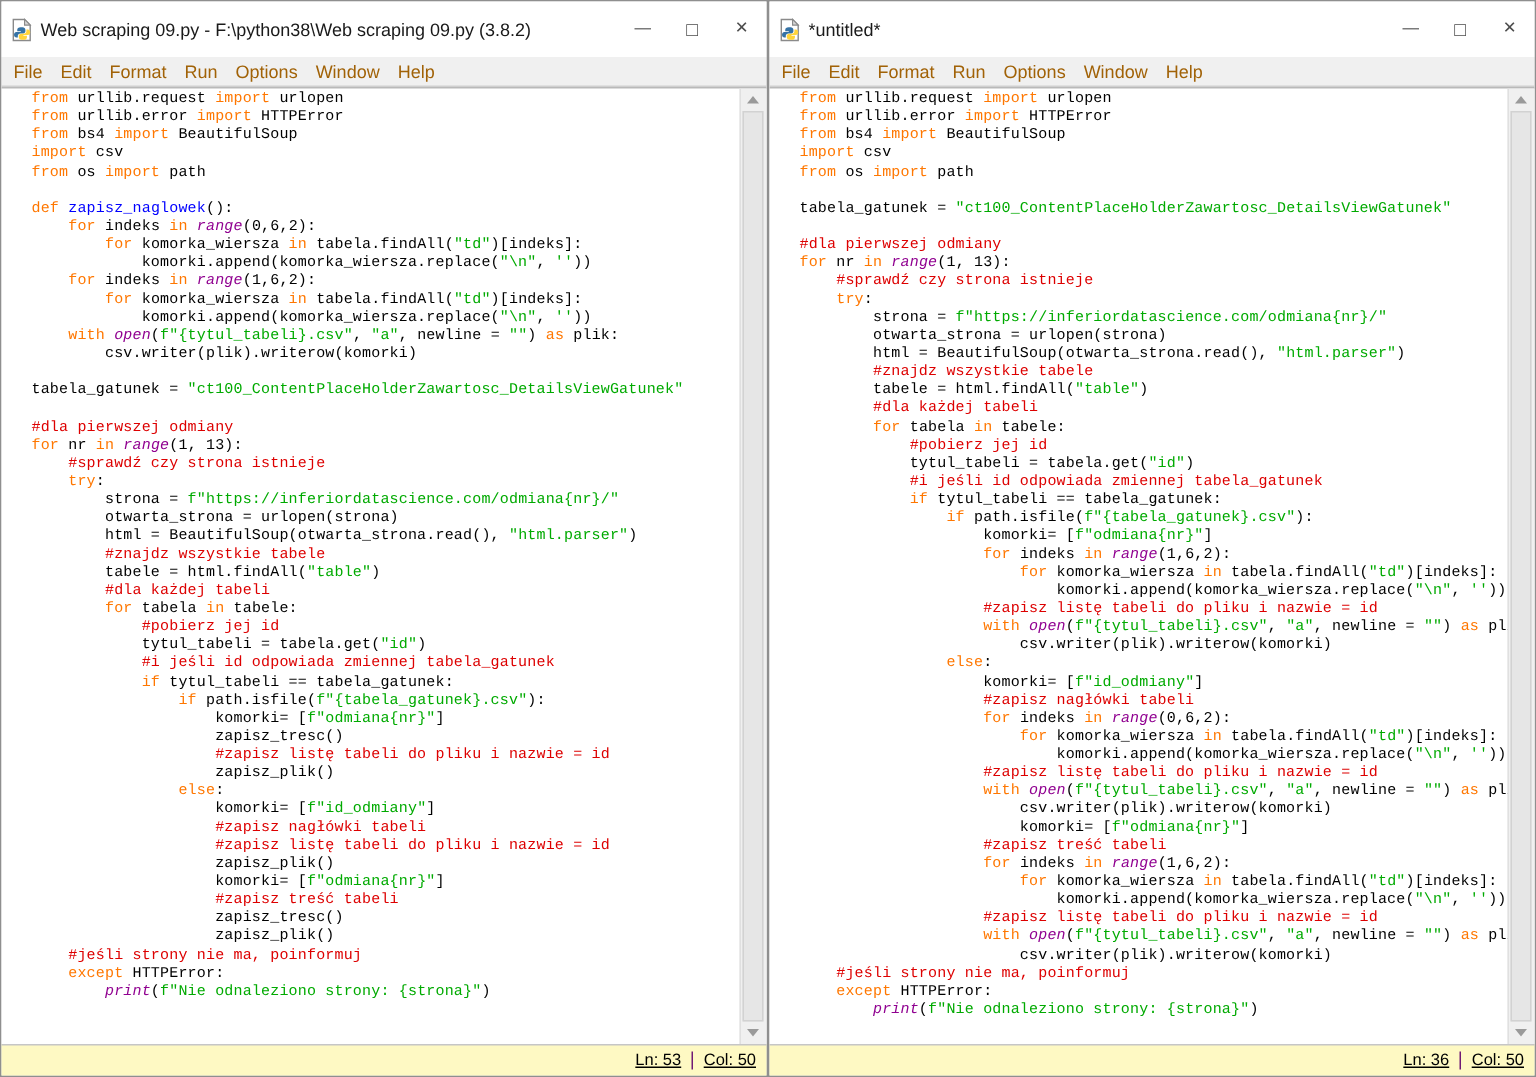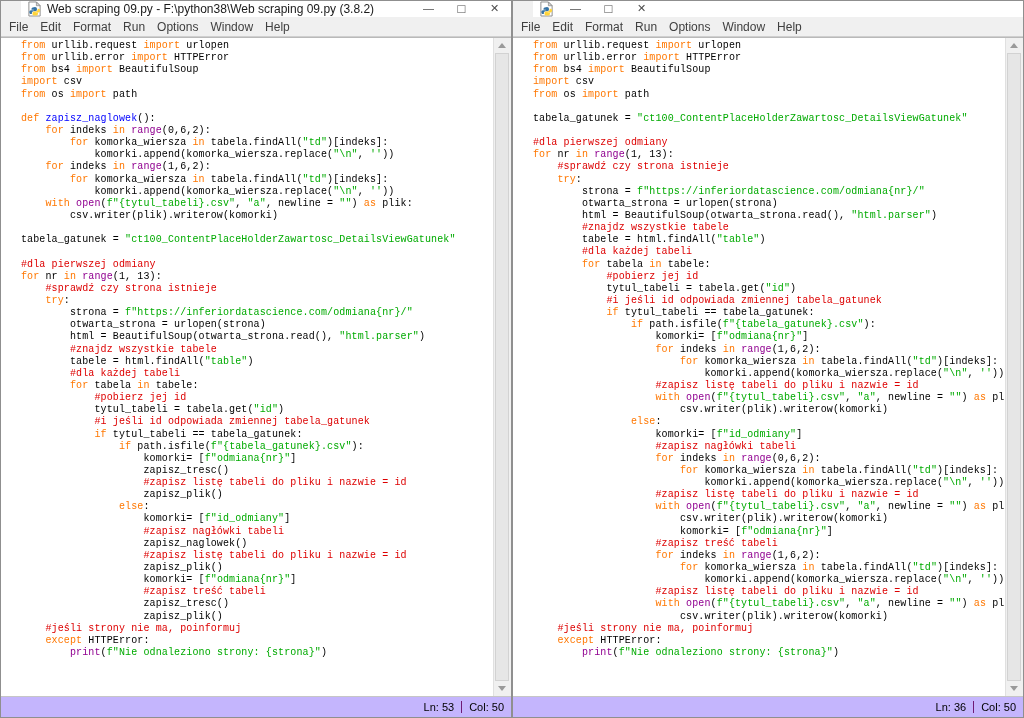--- a/index.html
+++ b/index.html
@@ -2,54 +2,54 @@
 <html style="--c-keyword: #ff7700; --c-builtin: #900090; --c-string: #00aa00; --c-comment: #dd0000; --c-definition: #0000ff; --c-editor_bg: #ffffff; --c-chrome_bg: #f0f0f0; --c-titlebar_bg: #ffffff;"><head>
 <meta charset="utf-8">
 <style>
   html,body{margin:0;padding:0;background:#d8d8d8;}
   .desktop{position:relative;width:1024px;height:718px;overflow:hidden;background:#e8e8e8;}
   .win{position:absolute;top:0;width:512px;height:718px;box-sizing:border-box;
        background:#f0f0f0;border:1px solid #8f8f8f;display:flex;flex-direction:column;
        font-family:"Liberation Sans",sans-serif;}
   .win.left{left:0;} .win.right{left:512px;}
 
-  .titlebar{height:16px;background:#ffffff;display:flex;align-items:center;padding-left:6px;flex:0 0 auto;margin-left:20px;}
+  .titlebar{height:37px;background:#ffffff;display:flex;align-items:center;padding-left:6px;flex:0 0 auto;}
   .app-icon{width:15px;height:16px;margin-right:5px;flex:0 0 auto;}
   .title{flex:1;font-size:12px;color:#1a1a1a;white-space:nowrap;overflow:hidden;}
   .caps{display:flex;flex:0 0 auto;height:24px;}
   .cap{width:33px;height:24px;text-align:center;line-height:23px;font-size:11px;color:#4d4d4d;cursor:default;}
   .cap.max{font-size:13px;}
 
   .menubar{height:19px;background:#f0f0f0;display:flex;align-items:center;padding-left:2px;
-           font-size:12px;color:#404040;border-bottom:1px solid #cfcfcf;flex:0 0 auto;}
+           font-size:12px;color:#a16207;border-bottom:1px solid #cfcfcf;flex:0 0 auto;}
   .menu-item{padding:0 6px;}
 
   .editor{position:relative;flex:1;background:#ffffff;overflow:hidden;border-top:1px solid #b9b9b9;}
   .code{position:absolute;left:0;top:0;right:17px;bottom:0;overflow:hidden;padding:2px 0 0 20px;}
   .ln{height:12.15px;white-space:pre;
       font-family:"Liberation Mono","DejaVu Sans Mono",monospace;
       font-size:10px;line-height:12.15px;letter-spacing:0.12px;color:#000;}
   .tk-k{color:var(--c-keyword);}
-  .tk-b{color:var(--c-builtin);}
+  .tk-b{color:var(--c-builtin);font-style:italic;}
   .tk-s{color:var(--c-string);}
   .tk-c{color:var(--c-comment);}
   .tk-d{color:var(--c-definition);}
   .tk-p{color:#000000;}
 
   .vscroll{position:absolute;top:0;right:0;bottom:0;width:17px;background:#f0f0f0;border-left:1px solid #e0e0e0;}
   .sarrow{position:absolute;left:0;width:16px;height:15px;}
   .sarrow.up{top:0;} .sarrow.down{bottom:0;}
   .sarrow i{position:absolute;left:4px;width:0;height:0;border-left:4px solid transparent;border-right:4px solid transparent;}
   .sarrow.up i{top:5px;border-bottom:5px solid #9a9a9a;}
   .sarrow.down i{bottom:5px;border-top:5px solid #9a9a9a;}
   .sthumb{position:absolute;left:1px;right:2px;top:15px;bottom:15px;background:#e6e6e6;border:1px solid #d2d2d2;}
 
-  .statusbar{height:20px;flex:0 0 auto;background:#c4b5fd;border-top:1px solid #c6c6c6;
+  .statusbar{height:20px;flex:0 0 auto;background:#fef9c3;border-top:1px solid #c6c6c6;
              display:flex;justify-content:flex-end;align-items:center;
-             font-size:11px;color:#000;}
+             font-size:11px;color:#000;text-decoration:underline;}
   .scell{padding:0 7px;white-space:nowrap;}
   .scell + .scell{border-left:1px solid #701a75;}
 </style>
 </head>
 <body>
 
 <div class="desktop">
 
   <div class="win left">
     <div class="titlebar">
@@ -111,21 +111,20 @@
           <div class="ln"><span class="tk-p">            </span><span class="tk-c">#i jeśli id odpowiada zmiennej tabela_gatunek</span></div>
           <div class="ln"><span class="tk-p">            </span><span class="tk-k">if</span><span class="tk-p"> tytul_tabeli == tabela_gatunek:</span></div>
           <div class="ln"><span class="tk-p">                </span><span class="tk-k">if</span><span class="tk-p"> path.isfile(</span><span class="tk-s">f"{tabela_gatunek}.csv"</span><span class="tk-p">):</span></div>
           <div class="ln"><span class="tk-p">                    komorki= [</span><span class="tk-s">f"odmiana{nr}"</span><span class="tk-p">]</span></div>
           <div class="ln"><span class="tk-p">                    zapisz_tresc()</span></div>
           <div class="ln"><span class="tk-p">                    </span><span class="tk-c">#zapisz listę tabeli do pliku i nazwie = id</span></div>
           <div class="ln"><span class="tk-p">                    zapisz_plik()</span></div>
           <div class="ln"><span class="tk-p">                </span><span class="tk-k">else</span><span class="tk-p">:</span></div>
           <div class="ln"><span class="tk-p">                    komorki= [</span><span class="tk-s">f"id_odmiany"</span><span class="tk-p">]</span></div>
           <div class="ln"><span class="tk-p">                    </span><span class="tk-c">#zapisz nagłówki tabeli</span></div>
-          <div class="ln"><span class="tk-p">                    zapisz_naglowek()</span></div>
           <div class="ln"><span class="tk-p">                    </span><span class="tk-c">#zapisz listę tabeli do pliku i nazwie = id</span></div>
           <div class="ln"><span class="tk-p">                    zapisz_plik()</span></div>
           <div class="ln"><span class="tk-p">                    komorki= [</span><span class="tk-s">f"odmiana{nr}"</span><span class="tk-p">]</span></div>
           <div class="ln"><span class="tk-p">                    </span><span class="tk-c">#zapisz treść tabeli</span></div>
           <div class="ln"><span class="tk-p">                    zapisz_tresc()</span></div>
           <div class="ln"><span class="tk-p">                    zapisz_plik()</span></div>
           <div class="ln"><span class="tk-p">    </span><span class="tk-c">#jeśli strony nie ma, poinformuj</span></div>
           <div class="ln"><span class="tk-p">    </span><span class="tk-k">except</span><span class="tk-p"> HTTPError:</span></div>
           <div class="ln"><span class="tk-p">        </span><span class="tk-b">print</span><span class="tk-p">(</span><span class="tk-s">f"Nie odnaleziono strony: {strona}"</span><span class="tk-p">)</span></div>
         </div>
@@ -146,20 +145,21 @@
   </div>
 
   <div class="win right">
     <div class="titlebar">
       <svg class="app-icon" viewBox="0 0 16 17">
         <path d="M2 1 h8 l4 4 v11 h-12 z" fill="#ffffff" stroke="#8a8a8a" stroke-width="1"></path>
         <path d="M10 1 l4 4 h-4 z" fill="#d6d6d6" stroke="#8a8a8a" stroke-width="0.8"></path>
         <path d="M7.2 6.5c-1.6 0-2.4.8-2.4 1.9v1h2.5v.5H4.2c-1 0-1.7.8-1.7 2s.7 2 1.7 2h1v-1.3c0-.9.8-1.7 1.9-1.7h2c.8 0 1.5-.7 1.5-1.5V8.4c0-1.1-.9-1.9-2-1.9z" fill="#3673a5"></path>
         <path d="M9.3 15.5c1.6 0 2.4-.8 2.4-1.9v-1H9.2v-.5h3.1c1 0 1.7-.8 1.7-2s-.7-2-1.7-2h-1v1.3c0 .9-.8 1.7-1.9 1.7h-2c-.8 0-1.5.7-1.5 1.5v1.1c0 1.1.9 1.9 2.4 1.8z" fill="#ffd43b"></path>
       </svg>
+      <span class="title">*untitled*</span>
       <span class="caps">
         <span class="cap min">—</span>
         <span class="cap max">□</span>
         <span class="cap close">✕</span>
       </span>
     </div>
     <div class="menubar">
         <span class="menu-item">File</span>
         <span class="menu-item">Edit</span>
         <span class="menu-item">Format</span>

